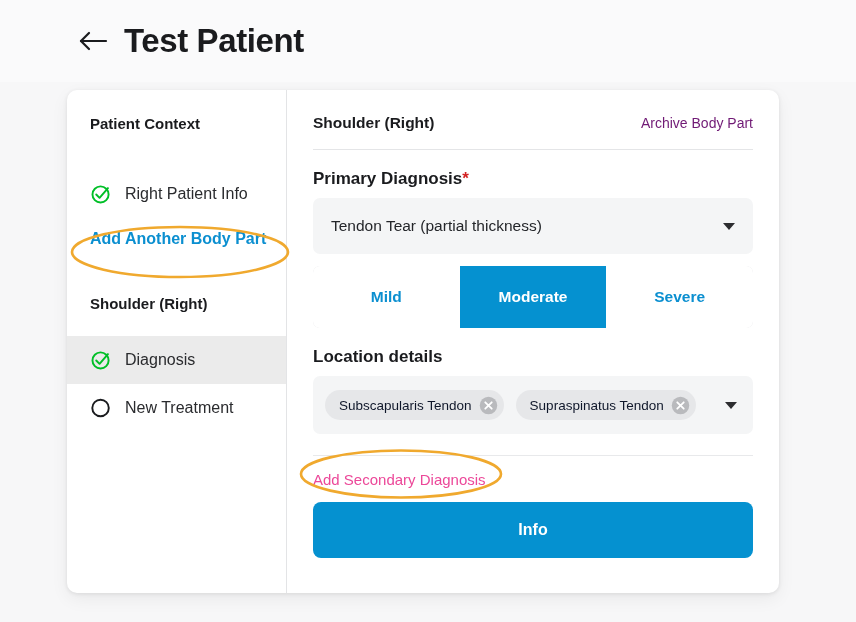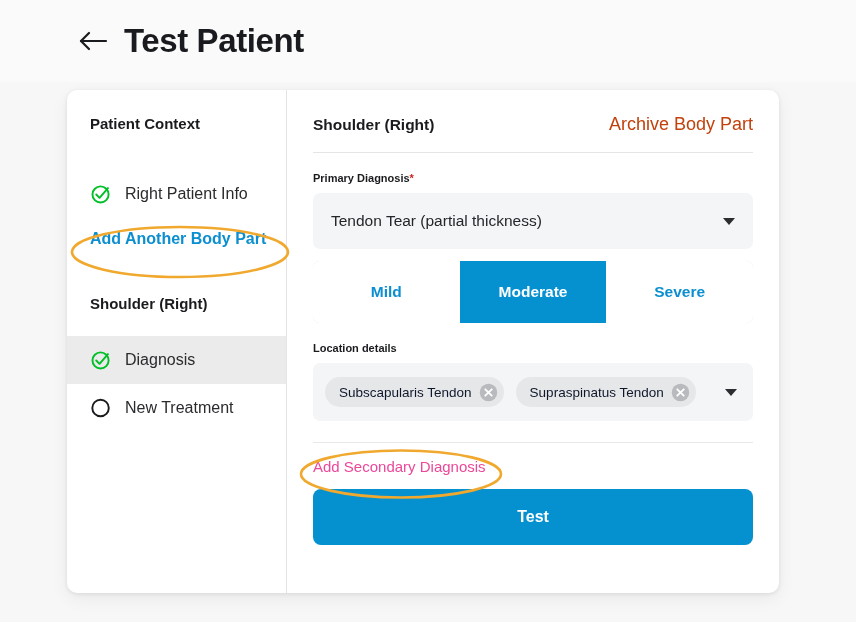--- a/index.html
+++ b/index.html
@@ -127,28 +127,28 @@
     justify-content: space-between;
     padding-bottom: 17px;
     border-bottom: 1px solid #e4e5e7;
   }
   .content-title {
     font-size: 15.5px;
     font-weight: bold;
     color: #1a1b1e;
   }
   .archive-link {
-    font-size: 18px;
-    color: #c2410c;
+    font-size: 14px;
+    color: #701a75;
     cursor: pointer;
     white-space: nowrap;
   }
 
   .field-label {
-    font-size: 11px;
+    font-size: 17px;
     font-weight: bold;
     color: #1a1b1e;
     margin: 19px 0 9px 0;
   }
   .req { color: #d32020; font-weight: bold; }
 
   .select-box {
     height: 56px;
     background: #f4f5f6;
     border-radius: 7px;
@@ -371,21 +371,21 @@
         </svg>
       </div>
       <span class="caret chips-caret"></span>
     </div>
 
     <div class="divider-soft"></div>
 
     <div class="secondary-link">Add Secondary Diagnosis</div>
 
     <div class="save-button">
-      <span class="save-label">Test</span>
+      <span class="save-label">Info</span>
     </div>
   </div>
 </div>
 
 <svg class="annot annot-sidebar" viewBox="0 0 225 57">
   <ellipse cx="112" cy="28" rx="108" ry="25" fill="none" stroke="#f0a92e" stroke-width="2.6"></ellipse>
 </svg>
 
 <svg class="annot annot-secondary" viewBox="0 0 207 52">
   <ellipse cx="103" cy="26" rx="100" ry="23.5" fill="none" stroke="#f0a92e" stroke-width="2.6"></ellipse>

